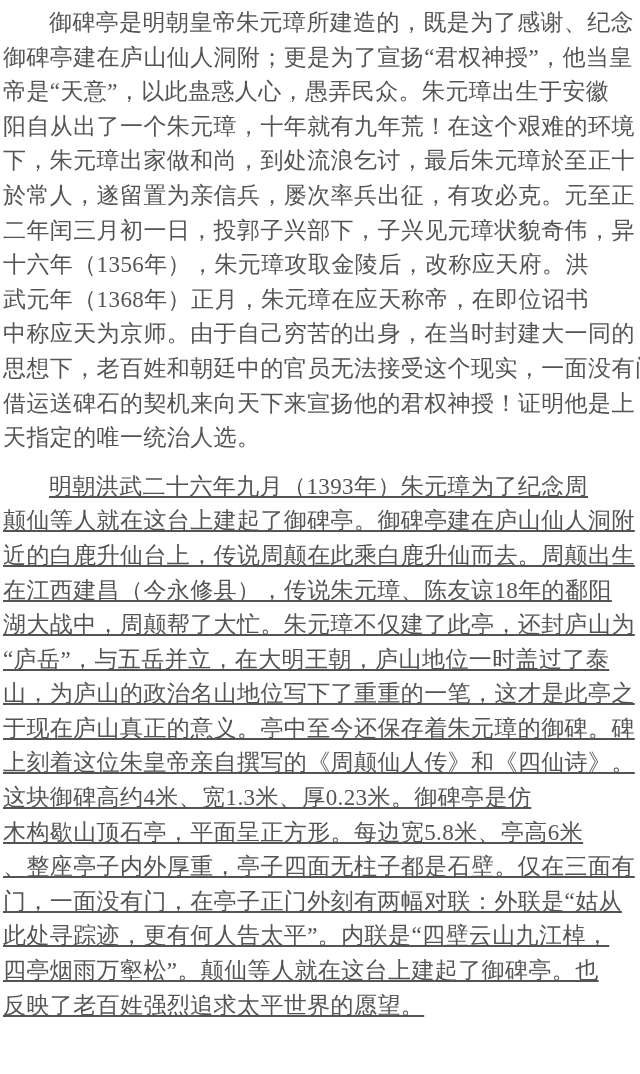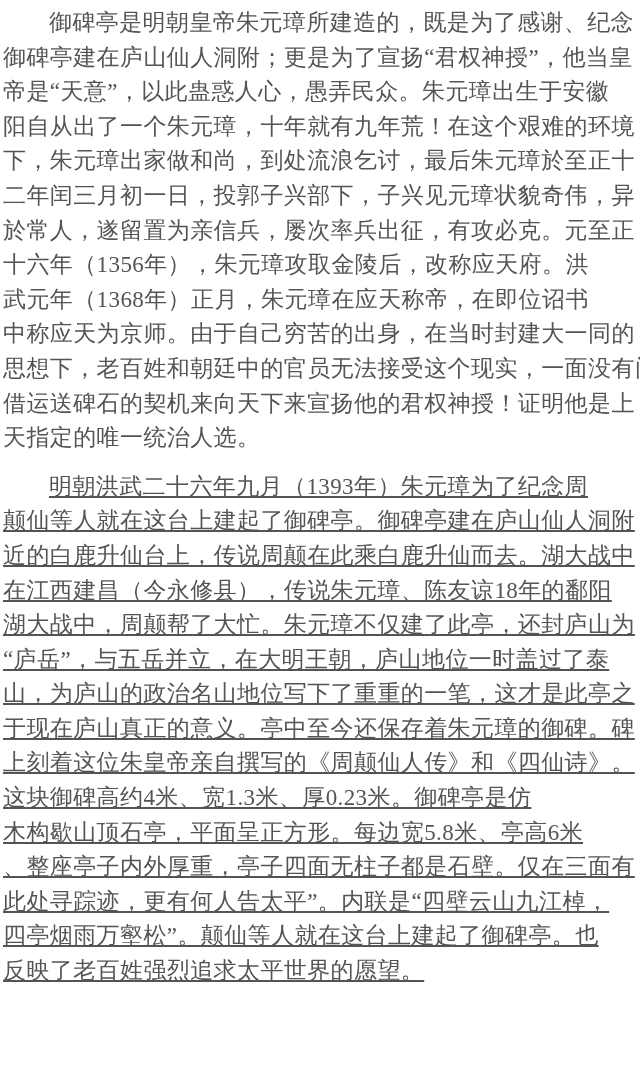--- a/index.html
+++ b/index.html
@@ -42,39 +42,40 @@
 </head>
 <body style="background: rgb(255, 255, 255); color: rgb(84, 84, 84);">
 
 <div class="page">
   <div class="paragraph">
       <div class="line">御碑亭是明朝皇帝朱元璋所建造的，既是为了感谢、纪念</div>
       <div class="line">御碑亭建在庐山仙人洞附；更是为了宣扬“君权神授”，他当皇</div>
       <div class="line">帝是“天意”，以此蛊惑人心，愚弄民众。朱元璋出生于安徽</div>
       <div class="line">阳自从出了一个朱元璋，十年就有九年荒！在这个艰难的环境</div>
       <div class="line">下，朱元璋出家做和尚，到处流浪乞讨，最后朱元璋於至正十</div>
+      <div class="line">於常人，遂留置为亲信兵，屡次率兵出征，有攻必克。元至正</div>
       <div class="line">二年闰三月初一日，投郭子兴部下，子兴见元璋状貌奇伟，异</div>
-      <div class="line">於常人，遂留置为亲信兵，屡次率兵出征，有攻必克。元至正</div>
       <div class="line">十六年（1356年），朱元璋攻取金陵后，改称应天府。洪</div>
       <div class="line">武元年（1368年）正月，朱元璋在应天称帝，在即位诏书</div>
       <div class="line">中称应天为京师。由于自己穷苦的出身，在当时封建大一同的</div>
       <div class="line">思想下，老百姓和朝廷中的官员无法接受这个现实，一面没有门</div>
       <div class="line">借运送碑石的契机来向天下来宣扬他的君权神授！证明他是上</div>
       <div class="line">天指定的唯一统治人选。</div>
     </div>
   <div class="paragraph">
       <div class="line">明朝洪武二十六年九月（1393年）朱元璋为了纪念周</div>
       <div class="line">颠仙等人就在这台上建起了御碑亭。御碑亭建在庐山仙人洞附</div>
-      <div class="line">近的白鹿升仙台上，传说周颠在此乘白鹿升仙而去。湖大战中</div>
+      <div class="line">近的白鹿升仙台上，传说周颠在此乘白鹿升仙而去。周颠出生</div>
       <div class="line">在江西建昌（今永修县），传说朱元璋、陈友谅18年的鄱阳</div>
       <div class="line">湖大战中，周颠帮了大忙。朱元璋不仅建了此亭，还封庐山为</div>
       <div class="line">“庐岳”，与五岳并立，在大明王朝，庐山地位一时盖过了泰</div>
       <div class="line">山，为庐山的政治名山地位写下了重重的一笔，这才是此亭之</div>
       <div class="line">于现在庐山真正的意义。亭中至今还保存着朱元璋的御碑。碑</div>
       <div class="line">上刻着这位朱皇帝亲自撰写的《周颠仙人传》和《四仙诗》。</div>
       <div class="line">这块御碑高约4米、宽1.3米、厚0.23米。御碑亭是仿</div>
       <div class="line">木构歇山顶石亭，平面呈正方形。每边宽5.8米、亭高6米</div>
       <div class="line">、整座亭子内外厚重，亭子四面无柱子都是石壁。仅在三面有</div>
+      <div class="line">门，一面没有门，在亭子正门外刻有两幅对联：外联是“姑从</div>
       <div class="line">此处寻踪迹，更有何人告太平”。内联是“四壁云山九江棹，</div>
       <div class="line">四亭烟雨万壑松”。颠仙等人就在这台上建起了御碑亭。也</div>
       <div class="line">反映了老百姓强烈追求太平世界的愿望。</div>
     </div>
 </div>
 
 </body></html>

